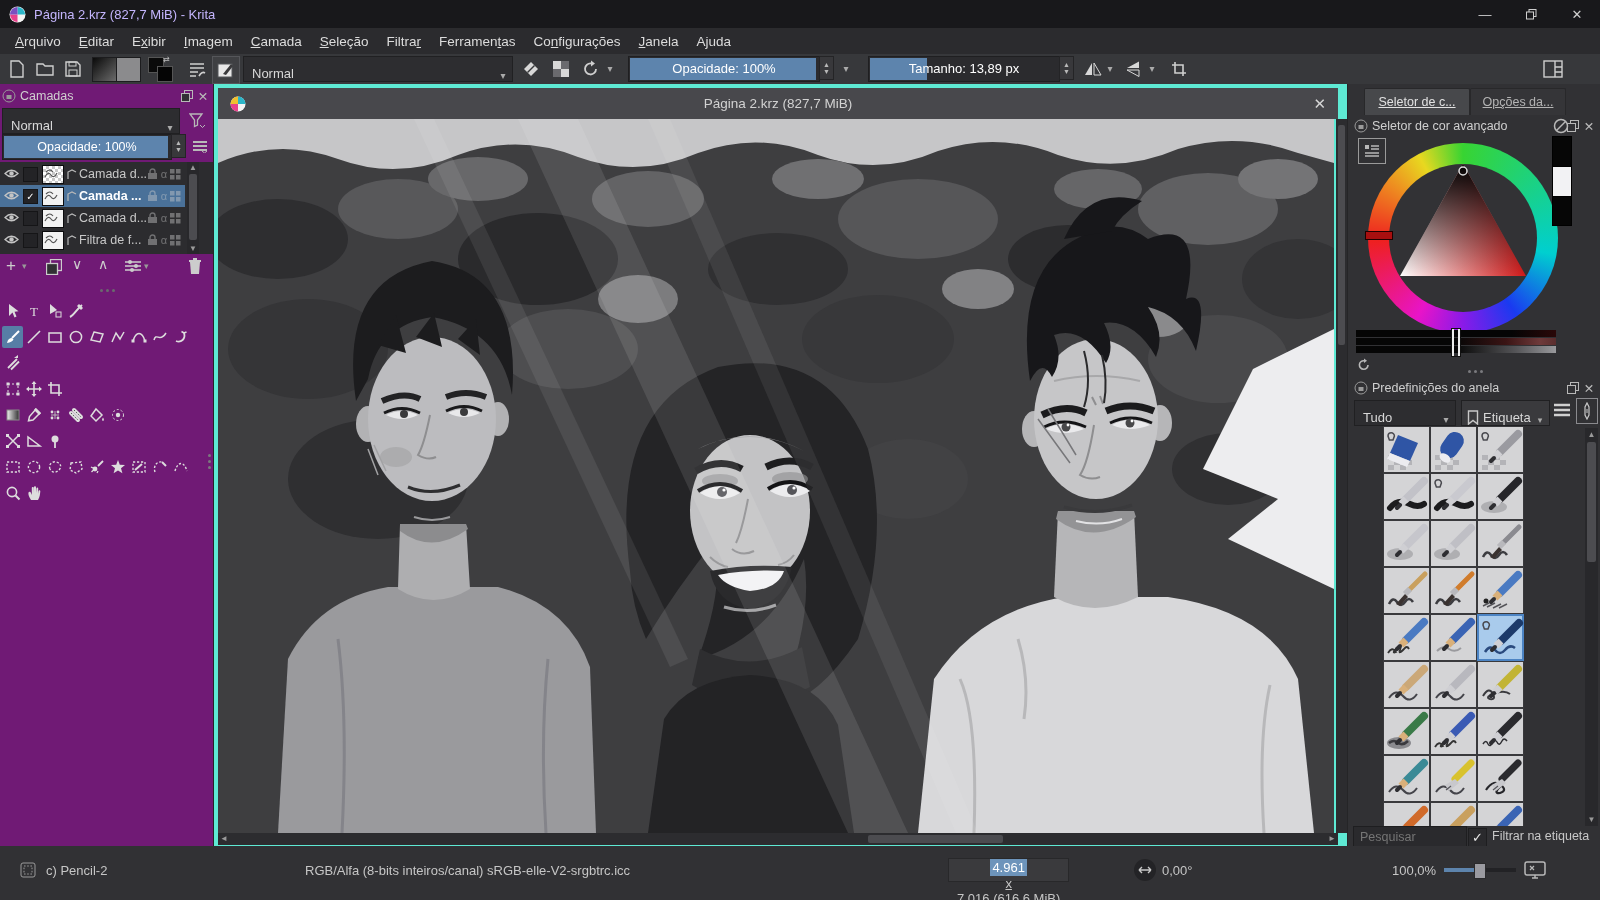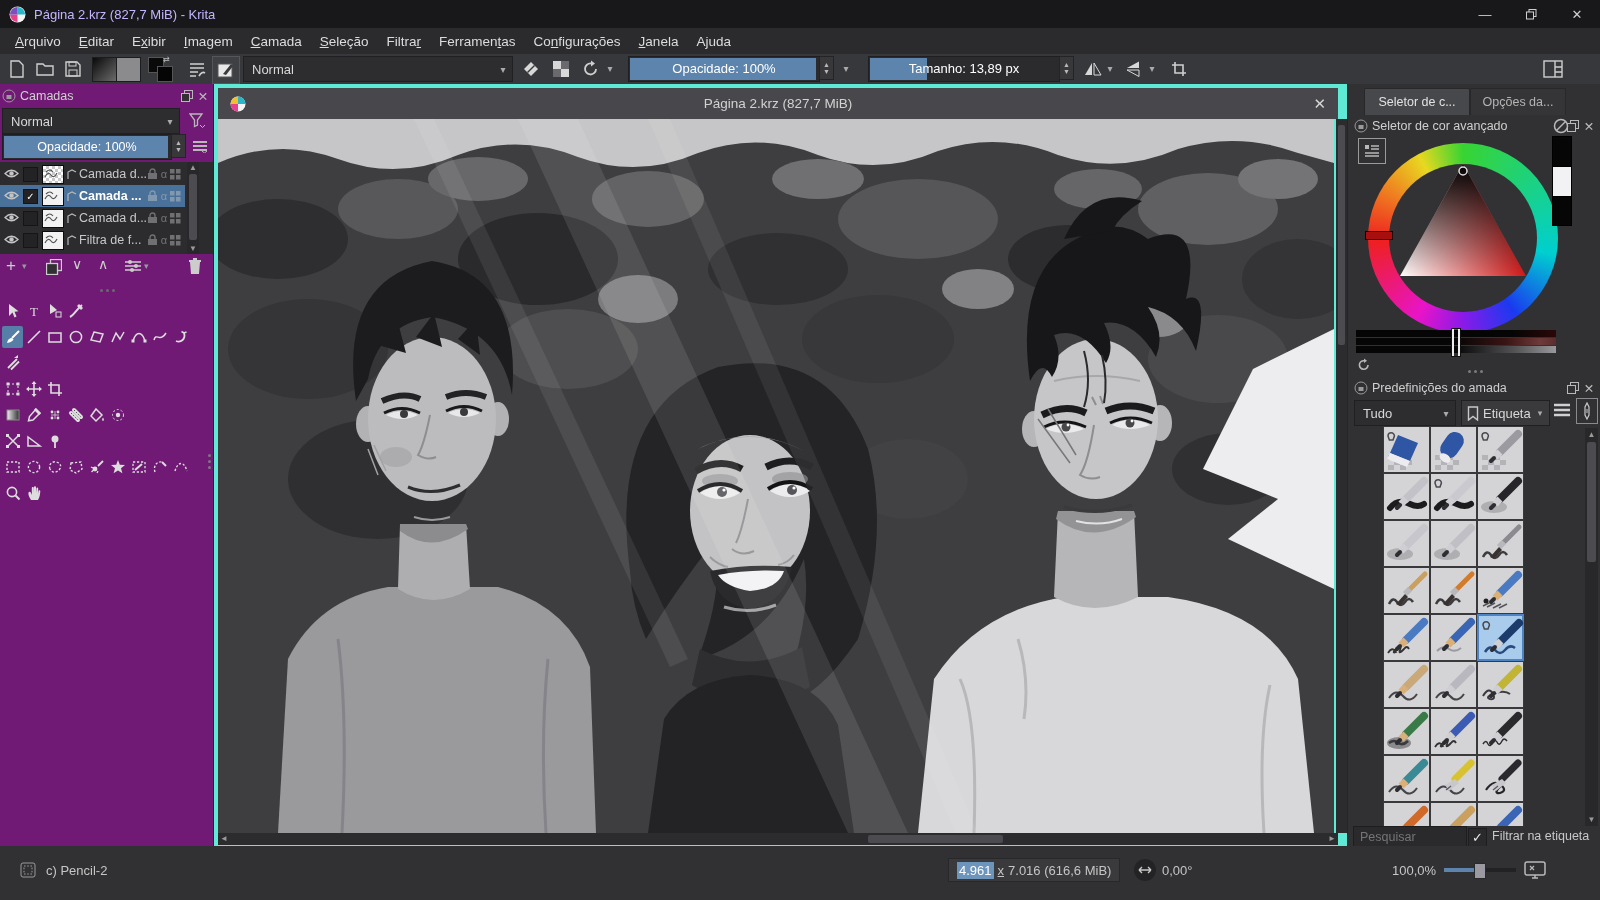--- a/index.html
+++ b/index.html
@@ -11,21 +11,21 @@
   .titlebar .ttext{margin-left:8px;color:#c4b5fd;font-size:13px;}
   .winbtns{position:absolute;right:0;top:0;display:flex;}
   .winbtn{width:46px;height:28px;display:flex;align-items:center;justify-content:center;color:#cfcfcf;}
   
   .menubar{left:0;top:28px;width:1600px;height:26px;background:#2b2b2e;display:flex;align-items:center;padding-left:6px;box-sizing:border-box;}
   .menuitem{padding:0 9px;color:#dcdcdc;font-size:13.5px;white-space:nowrap;}
   .menuitem u{text-decoration:underline;}
   
   .toolbar{left:0;top:54px;width:1600px;height:30px;background:#37383b;border-bottom:1px solid #28282a;}
   .tbtn{position:absolute;top:2px;width:26px;height:26px;display:flex;align-items:center;justify-content:center;}
-  .combo{position:absolute;background:#2d2d30;border:1px solid #202022;height:24px;display:flex;align-items:center;color:#d8d8d8;}
+  .combo{position:absolute;background:#2d2d30;border:1px solid #202022;height:24px;display:flex;align-items:flex-end;color:#d8d8d8;}
   .combo .ctext{padding-left:8px;flex:1;}
   .combo .carr{width:18px;text-align:center;color:#aaa;font-size:10px;}
   .slider{position:absolute;background:#2b2b2e;border:1px solid #1f1f21;height:24px;}
   .slider .fill{position:absolute;left:1px;top:1px;bottom:1px;background:#5d84ad;}
   .slider .lbl{position:relative;text-align:center;line-height:24px;color:#fff;font-size:13px;}
   .spin{position:absolute;width:15px;height:24px;background:#38383b;border:1px solid #242426;box-sizing:border-box;
         display:flex;flex-direction:column;align-items:center;justify-content:center;color:#b8b8b8;font-size:7px;line-height:7px;}
   .drop{position:absolute;width:16px;height:24px;display:flex;align-items:center;justify-content:center;color:#aaa;font-size:10px;}
   
   .leftpanel{left:0;top:84px;width:213px;height:762px;background:#701a75;border-right:1px solid #252527;}
@@ -53,36 +53,36 @@
   
   .mdi{left:214px;top:84px;width:1133px;height:762px;background:#5eead4;}
   .subtitle{position:absolute;left:4px;top:4px;width:1120px;height:31px;background:#48484c;display:flex;align-items:center;color:#d2d2d2;}
   .subtitle .stext{position:absolute;left:0;right:0;text-align:center;font-size:13.5px;}
   .artwork{position:absolute;left:4px;top:35px;width:1116px;height:714px;overflow:hidden;background:#454547;}
   .hscroll{position:absolute;left:4px;top:749px;width:1120px;height:12px;background:#2c2c2f;}
   .vscroll{position:absolute;left:1122px;top:35px;width:11px;height:714px;background:#2c2c2f;}
   
   .rightpanel{left:1347px;top:84px;width:253px;height:768px;background:#313134;border-left:1px solid #252527;}
   .tab{position:absolute;top:4px;height:26px;display:flex;align-items:center;justify-content:center;font-size:12.5px;
-       border:1px solid #28282a;border-bottom:none;border-radius:2px 2px 0 0;}
+       border:1px solid #28282a;border-bottom:none;border-radius:2px 2px 0 0;text-decoration:underline;}
   .tab.active{background:#47484b;color:#e2e2e2;}
   .tab.inactive{background:#353538;color:#b4b4b4;}
   .wheel{position:absolute;left:20px;top:59px;width:190px;height:190px;border-radius:50%;
      background:conic-gradient(from 0deg,#38d432,#00cfcf 100deg,#1a3af0 145deg,#8a1ae8 180deg,#e814c8 210deg,#ee2020 268deg,#ee8820 305deg,#e8d820 332deg,#38d432 360deg);}
   .wheel::after{content:"";position:absolute;inset:21px;border-radius:50%;background:#323235;}
   .bar{position:absolute;left:8px;width:200px;height:7px;border:0;}
   .tile{width:47px;height:47px;background:#d4d4d6;border:1px solid #39393c;box-sizing:border-box;flex:none;}
   .tile.sel{background:#a9cbec;border:2px solid #4c84c4;}
   .brushgrid{position:absolute;left:35px;top:342px;width:153px;height:400px;display:flex;flex-wrap:wrap;overflow:hidden;align-content:flex-start;}
   .searchfield{position:absolute;background:#2a2a2d;border:1px solid #1e1e20;color:#8a8a8e;font-size:12.5px;
        font-family:"Liberation Sans",sans-serif;padding:0 6px;}
   
   .statusbar{left:0;top:846px;width:1600px;height:54px;background:#313134;color:#c6c6c6;}
   .sb{position:absolute;top:12px;height:24px;display:flex;align-items:center;font-size:13px;}
-  .dimbox{background:#3a3a3d;border:1px solid #28282a;padding:0 8px;height:22px;display:flex;align-items:center;}
+  .dimbox{background:#3a3a3d;border:1px solid #28282a;padding:0 8px;height:22px;display:flex;align-items:center;flex-direction:column;}
   .dimsel{background:#6d94bb;color:#fff;padding:1px 2px;}
   .underl{text-decoration:underline;margin:0 4px;}
   .rotcircle{width:22px;height:22px;border-radius:50%;background:#232326;display:flex;align-items:center;justify-content:center;color:#ccc;margin-right:6px;}
   .zslider{position:relative;width:72px;height:14px;margin:0 8px;}
   .zslider .track{position:absolute;left:0;right:0;top:5px;height:4px;background:#222225;}
   .zslider .zfill{position:absolute;left:0;top:5px;height:4px;width:34px;background:#5d84ad;}
   .zslider .handle{position:absolute;left:30px;top:0;width:10px;height:14px;background:#9a9aa0;border:1px solid #2a2a2c;}
   .dots3{display:flex;flex-direction:column;gap:3px;}
   .dots3 i{width:3px;height:3px;background:#7a7a7e;border-radius:50%;}
 </style>
@@ -871,21 +871,21 @@
         <i></i>
         <i></i>
       </div>
 
     <div class="abs" style="left:6px;top:294px;width:243px;height:20px">
       <div class="dockhead">
         <svg width="14" height="14">
             <circle cx="7" cy="7" r="6" fill="none" stroke="#9a9a9a"></circle>
             <rect x="4.5" y="6" width="5" height="4" fill="#9a9a9a"></rect>
           </svg>
-        <span class="dtitle">Predefinições do amada</span>
+        <span class="dtitle">Predefinições do anela</span>
         <span class="hicon">
           <svg width="12" height="12">
               <rect x="3.5" y="0.5" width="8" height="8" fill="none" stroke="#b8b8b8"></rect>
               <rect x="0.5" y="3.5" width="8" height="8" fill="#313134" stroke="#b8b8b8"></rect>
             </svg>
         </span>
         <span class="hicon">✕</span>
       </div>
     </div>
     <div class="combo" style="left:6px;top:316px;width:100px">
@@ -1103,20 +1103,23 @@
   </div>
 
   <div class="abs statusbar">
     <div class="sb" style="left:20px">
       <svg width="16" height="16" style="margin-right:10px">
         <rect x="1" y="1" width="14" height="14" fill="none" stroke="#9a9a9a" rx="2"></rect>
         <rect x="4" y="4" width="8" height="8" fill="none" stroke="#9a9a9a" stroke-dasharray="1.6 1.6"></rect>
       </svg>
       <span>c) Pencil-2</span>
     </div>
+    <div class="sb" style="left:305px">
+      <span>RGB/Alfa (8-bits inteiros/canal)  sRGB-elle-V2-srgbtrc.icc</span>
+    </div>
     <div class="sb" style="left:948px">
       <div class="dimbox">
         <span class="dimsel">4.961</span>
         <span class="underl">x</span>
         <span>7.016 (616,6 MiB)</span>
       </div>
     </div>
     <div class="sb" style="left:1134px">
       <div class="rotcircle">
         <svg width="14" height="10">

